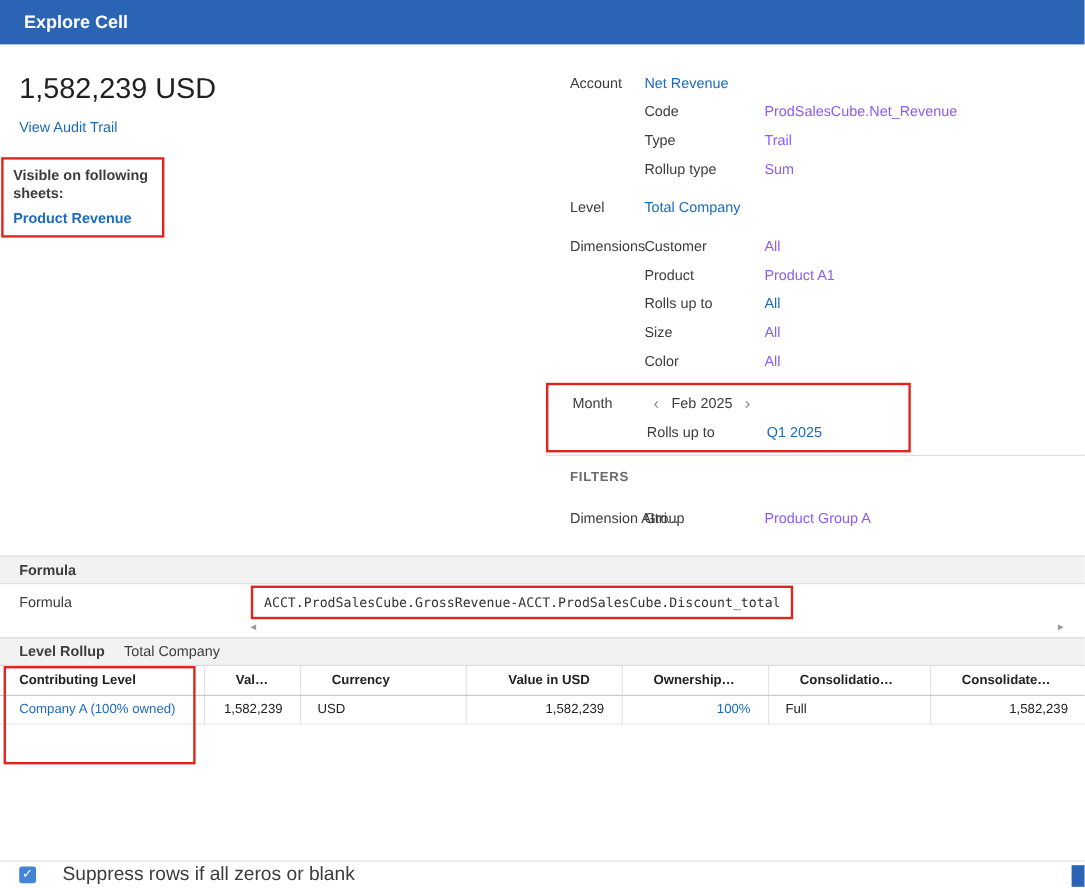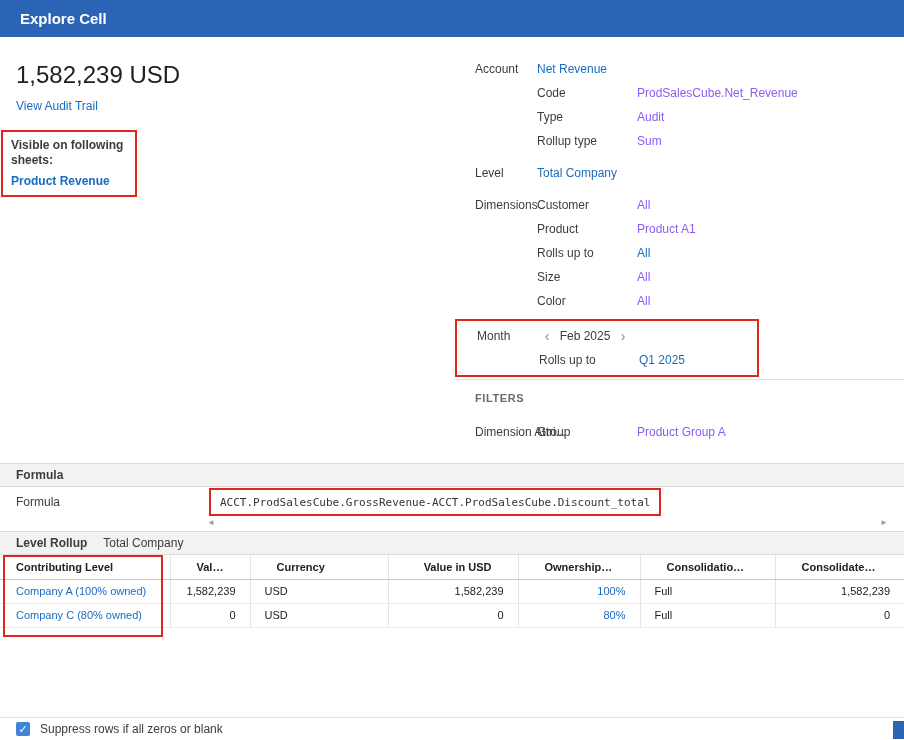--- a/index.html
+++ b/index.html
@@ -60,21 +60,21 @@
   .num { text-align:right; }
   .first { padding-left:16px; }
   .col1-annotation { position:absolute; left:3px; top:24px; width:160px; height:82px;
                      border:2px solid #e0261c; pointer-events:none; }
 
   
   .footer { position:absolute; left:0; bottom:0; width:100%; height:23px; background:#fff;
             border-top:1px solid #e3e3e3; display:flex; align-items:center; }
   .checkbox { width:14px; height:14px; margin-left:16px; background:#4285d6; border-radius:2px;
               color:#fff; font-size:11px; line-height:14px; text-align:center; cursor:pointer; }
-  .footer-label { margin-left:10px; font-size:12px; color:#3c3c3c; }
+  .footer-label { margin-left:22px; font-size:16px; color:#3c3c3c; }
   .corner-accent { position:absolute; right:0; bottom:1px; width:11px; height:18px; background:#2b63b5; }
 </style>
 </head>
 <body>
 
 <div class="page">
 
   <div class="titlebar">
     <span>Explore Cell</span>
   </div>
@@ -97,21 +97,21 @@
         <span class="c2 link">Net Revenue</span>
       </div>
       <div class="drow">
         <span class="c1"></span>
         <span class="c2">Code</span>
         <span class="c3">ProdSalesCube.Net_Revenue</span>
       </div>
       <div class="drow">
         <span class="c1"></span>
         <span class="c2">Type</span>
-        <span class="c3">Audit</span>
+        <span class="c3">Trail</span>
       </div>
       <div class="drow">
         <span class="c1"></span>
         <span class="c2">Rollup type</span>
         <span class="c3">Sum</span>
       </div>
 
       <div class="gap8"></div>
 
       <div class="drow">
@@ -214,29 +214,20 @@
       <tbody>
         <tr>
           <td class="first link">Company A (100% owned)</td>
           <td class="num">1,582,239</td>
           <td>USD</td>
           <td class="num">1,582,239</td>
           <td class="num link">100%</td>
           <td>Full</td>
           <td class="num">1,582,239</td>
         </tr>
-        <tr>
-          <td class="first link">Company C (80% owned)</td>
-          <td class="num">0</td>
-          <td>USD</td>
-          <td class="num">0</td>
-          <td class="num link">80%</td>
-          <td>Full</td>
-          <td class="num">0</td>
-        </tr>
       </tbody>
     </table>
     <div class="col1-annotation"></div>
   </div>
 
   <div class="footer">
     <span class="checkbox">✓</span>
     <span class="footer-label">Suppress rows if all zeros or blank</span>
     <span class="corner-accent"></span>
   </div>

